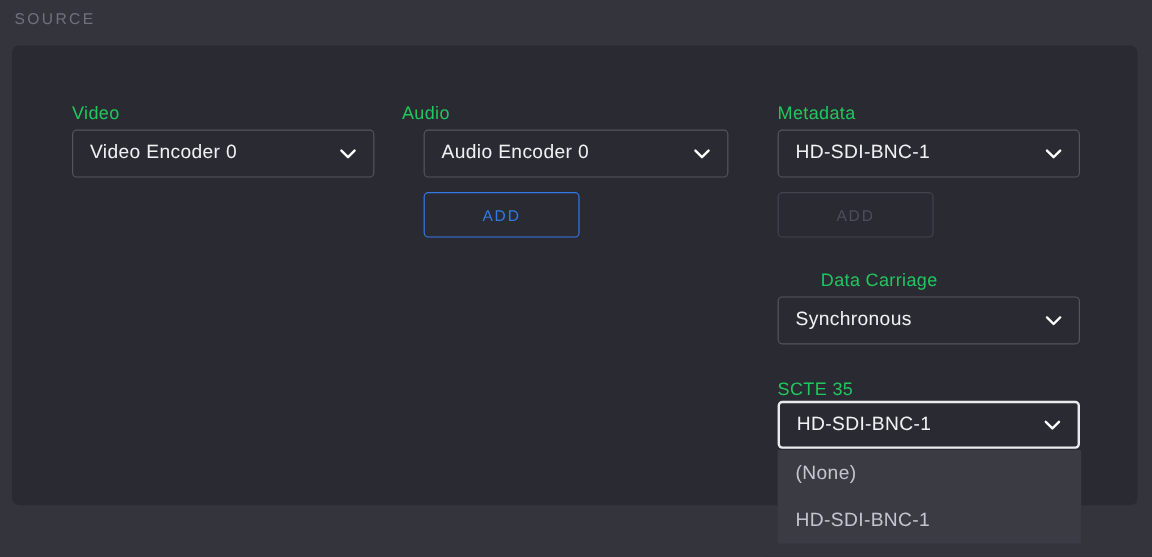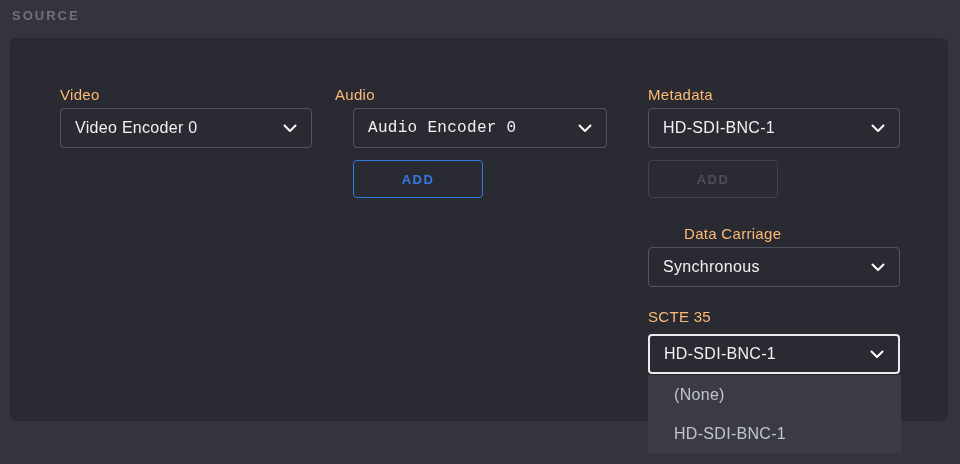--- a/index.html
+++ b/index.html
@@ -9,39 +9,39 @@
     height: 464px;
     background: #34343d;
     font-family: "Liberation Sans", sans-serif;
     overflow: hidden;
   }
   .source-title {
     position: absolute;
     left: 12px;
     top: 8px;
     font-size: 13px;
-    font-weight: 700;
+    font-weight: 400;
     letter-spacing: 2px;
     color: #71717b;
     text-align: right;
   }
   .panel {
     position: absolute;
     left: 10px;
     top: 38px;
     width: 938px;
     height: 383px;
     background: #2a2a32;
     border-radius: 6px;
   }
   .field-label {
     position: absolute;
     font-size: 15px;
     letter-spacing: 0.3px;
-    color: #fdba74;
+    color: #22c55e;
   }
   .select {
     position: absolute;
     width: 252px;
     height: 40px;
     box-sizing: border-box;
     border: 1px solid #54545d;
     border-radius: 4px;
     background: transparent;
     display: flex;
@@ -60,21 +60,21 @@
   .add-btn {
     position: absolute;
     width: 130px;
     height: 38px;
     box-sizing: border-box;
     border: 1px solid #3379e4;
     border-radius: 4px;
     background: transparent;
     color: #3379e4;
     font-size: 13px;
-    font-weight: 700;
+    font-weight: 400;
     letter-spacing: 1.5px;
     display: flex;
     align-items: center;
     justify-content: center;
     cursor: pointer;
     font-family: "Liberation Sans", sans-serif;
   }
   .add-btn.disabled {
     border-color: #43434d;
     color: #4e4e58;
@@ -85,21 +85,21 @@
     left: 648px;
     top: 375px;
     width: 253px;
     background: #3b3b44;
     z-index: 5;
   }
   .menu-item {
     height: 39px;
     display: flex;
     align-items: center;
-    padding-left: 26px;
+    padding-left: 15px;
     color: #c3c5cd;
     font-size: 16px;
     letter-spacing: 0.3px;
     cursor: pointer;
   }
 </style>
 </head>
 <body>
 
 <div class="page">
@@ -112,21 +112,21 @@
   <div class="select" style="left:60px; top:108px;">
     <span>Video Encoder 0</span>
     <span class="chev">
       <svg width="14" height="9" viewBox="0 0 14 9">
           <polyline points="1.5,1.5 7,7 12.5,1.5" fill="none" stroke="#ffffff" stroke-width="2" stroke-linecap="round" stroke-linejoin="round"></polyline>
         </svg>
     </span>
   </div>
 
   <div class="field-label" style="left:335px; top:86px;">Audio</div>
-  <div class="select" style="left:353px; top:108px; width:254px;font-family:Liberation Mono, monospace;">
+  <div class="select" style="left:353px; top:108px; width:254px;">
     <span>Audio Encoder 0</span>
     <span class="chev">
       <svg width="14" height="9" viewBox="0 0 14 9">
           <polyline points="1.5,1.5 7,7 12.5,1.5" fill="none" stroke="#ffffff" stroke-width="2" stroke-linecap="round" stroke-linejoin="round"></polyline>
         </svg>
     </span>
   </div>
   <button class="add-btn" style="left:353px; top:160px;">ADD</button>
 
   <div class="field-label" style="left:648px; top:86px;text-align:center;">Metadata</div>
@@ -143,21 +143,21 @@
   <div class="field-label" style="left:684px; top:225px;">Data Carriage</div>
   <div class="select" style="left:648px; top:247px;">
     <span>Synchronous</span>
     <span class="chev">
       <svg width="14" height="9" viewBox="0 0 14 9">
           <polyline points="1.5,1.5 7,7 12.5,1.5" fill="none" stroke="#ffffff" stroke-width="2" stroke-linecap="round" stroke-linejoin="round"></polyline>
         </svg>
     </span>
   </div>
 
-  <div class="field-label" style="left:648px; top:308px;">SCTE 35</div>
+  <div class="field-label" style="left:648px; top:316px;">SCTE 35</div>
   <div class="select focused" style="left:648px; top:334px;">
     <span>HD-SDI-BNC-1</span>
     <span class="chev">
       <svg width="14" height="9" viewBox="0 0 14 9">
           <polyline points="1.5,1.5 7,7 12.5,1.5" fill="none" stroke="#ffffff" stroke-width="2" stroke-linecap="round" stroke-linejoin="round"></polyline>
         </svg>
     </span>
   </div>
 
   <div class="dropdown-menu">

